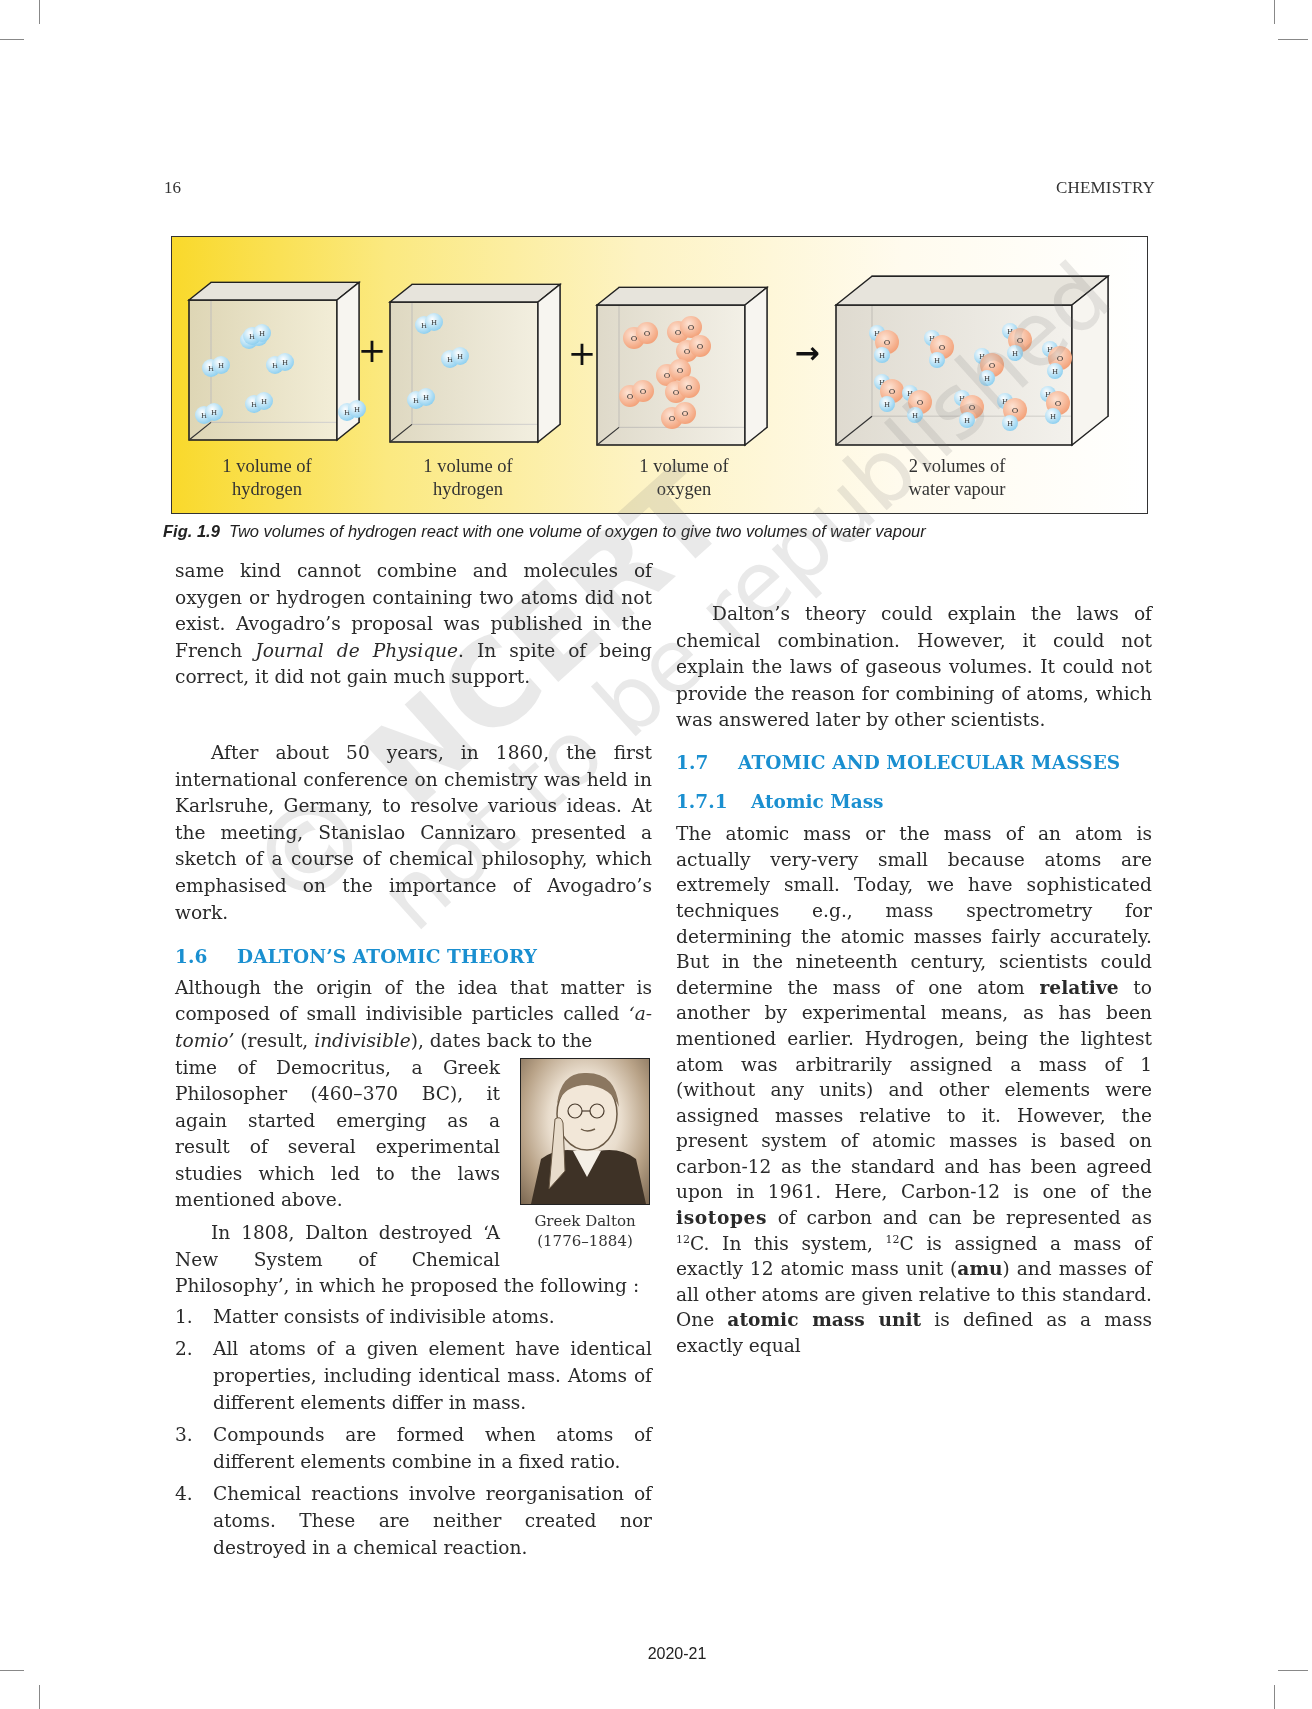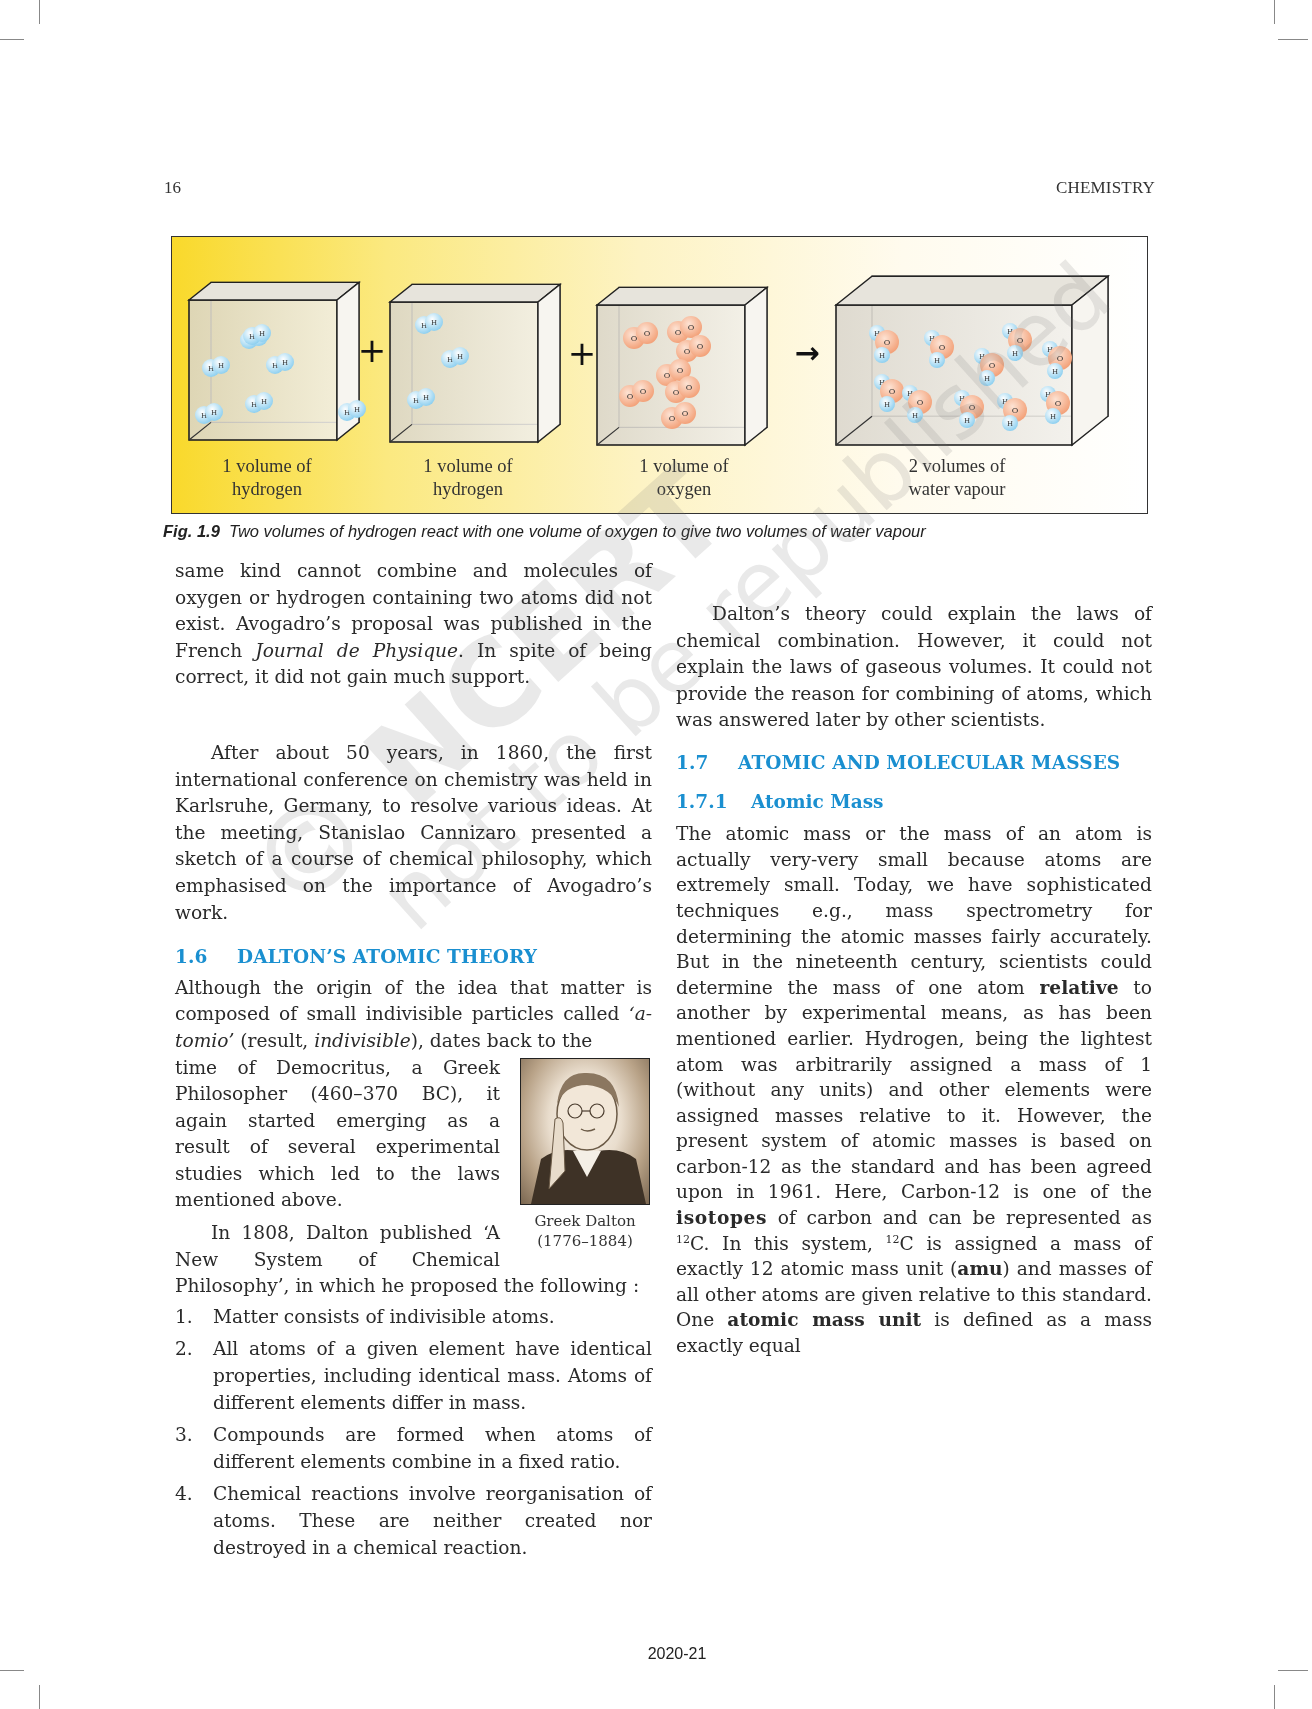--- a/index.html
+++ b/index.html
@@ -273,21 +273,21 @@
           <path d="M60,70 Q66,74 74,70" stroke="#6b5a46" stroke-width="1.5" fill="none"></path>
           <path d="M10,145 L20,100 Q40,85 66,95 Q96,85 115,100 L125,145Z" fill="#3e3226"></path>
           <path d="M52,92 L66,118 L80,92Z" fill="#f4efe6"></path>
           <path d="M28,130 L34,60 Q40,56 42,64 L44,112Z" fill="#e8dccb" stroke="#6b5a46" stroke-width="1"></path>
         </svg>
       </div>
       <div class="portcap">Greek Dalton</div>
       <div class="portcap">(1776–1884)</div>
     </div>
     <p class="p" id="p3tail">time of Democritus, a Greek Philosopher (460–370 BC), it again started emerging as a result of several experimental studies which led to the laws mentioned above.</p>
-    <p class="p indent" style="margin-top:6px">In 1808, Dalton published ‘A New System of Chemical Philosophy’, in which he proposed the following :</p>
+    <p class="p indent" style="margin-top:6px">In 1808, Dalton destroyed ‘A New System of Chemical Philosophy’, in which he proposed the following :</p>
   </div>
   <ol class="theory">
     <li><span class="n">1.</span><span>Matter consists of indivisible atoms.</span></li>
     <li><span class="n">2.</span><span>All atoms of a given element have identical properties, including identical mass. Atoms of different elements differ in mass.</span></li>
     <li><span class="n">3.</span><span>Compounds are formed when atoms of different elements combine in a fixed ratio.</span></li>
     <li><span class="n">4.</span><span>Chemical reactions involve reorganisation of atoms. These are neither created nor destroyed in a chemical reaction.</span></li>
   </ol>
 </div>
 
 <div class="col" id="rightcol">

